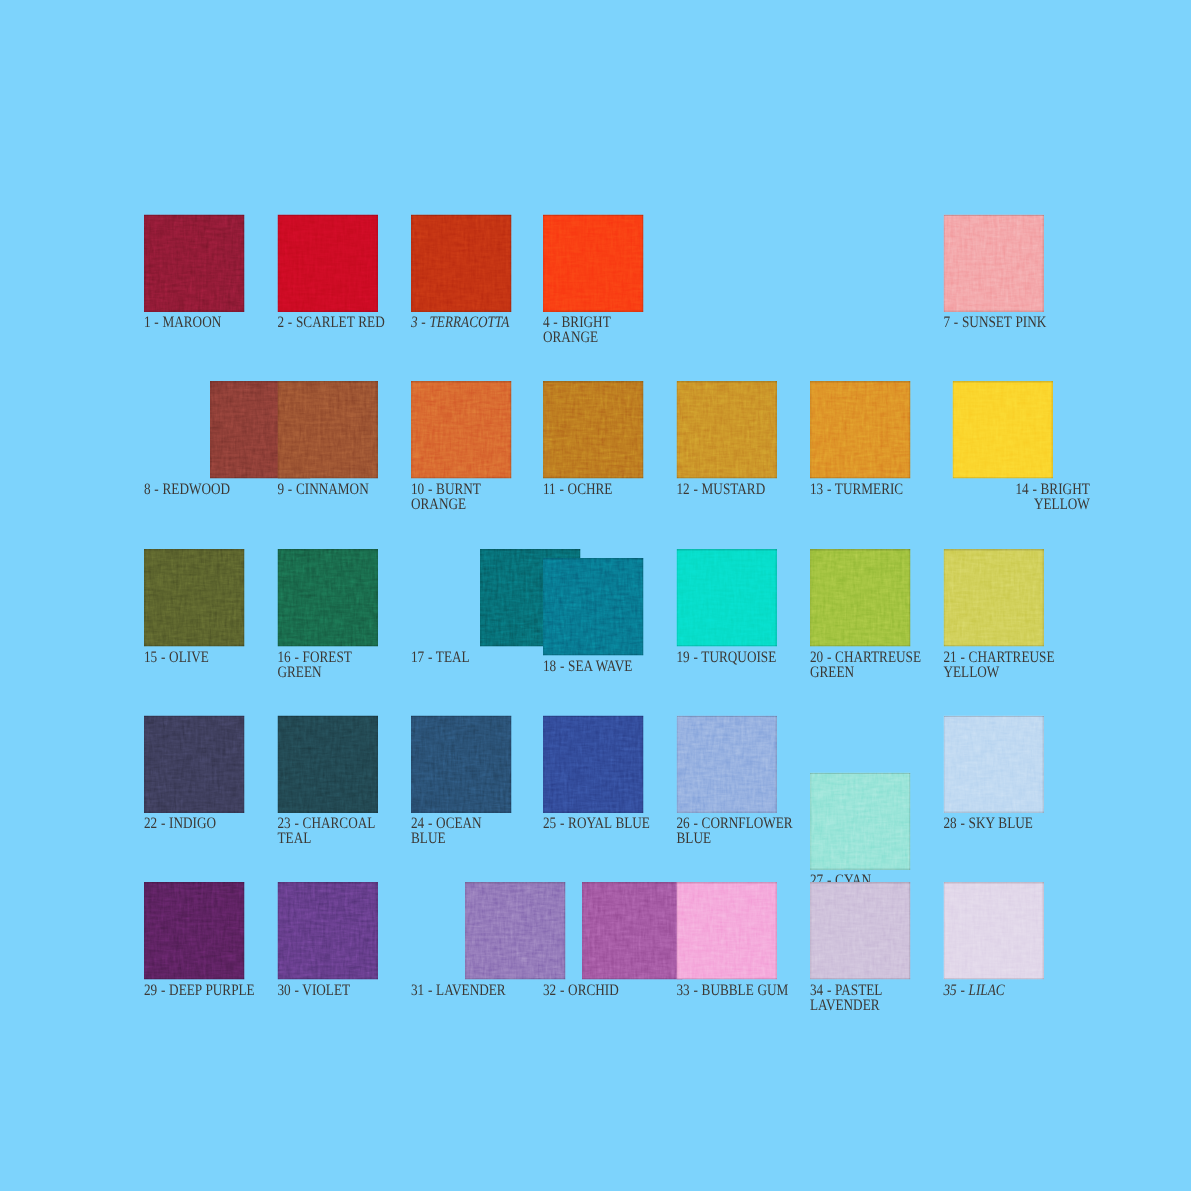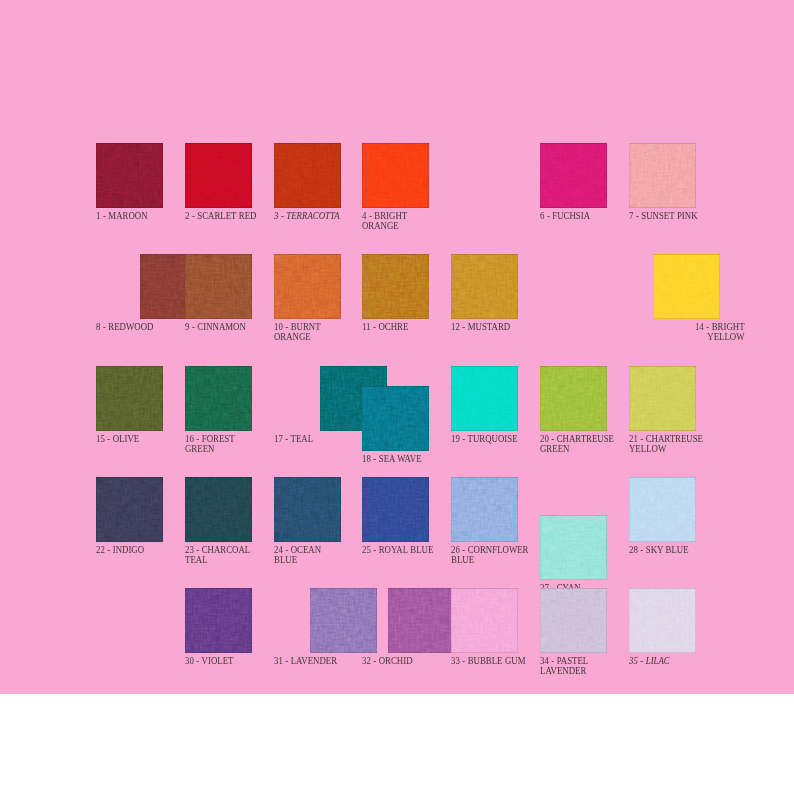--- a/index.html
+++ b/index.html
@@ -1,21 +1,21 @@
 <!DOCTYPE html>
 <html><head>
 <meta charset="utf-8">
 <title>Linen Colour Chart</title>
 <style>
   html,body{margin:0;padding:0;}
   body{
     width:794px;height:794px;background:#ffffff;overflow:hidden;
     font-family:"Liberation Serif", serif;
   }
-  #chart{position:absolute;left:0;top:0;width:794px;height:694px;background:#f9a8d4;}
+  #chart{position:absolute;left:0;top:0;width:794px;height:794px;background:#7dd3fc;}
   .cell{position:absolute;}
   .swatch{position:relative;width:67px;height:65px;overflow:hidden;}
   .swatch .edge{position:absolute;left:0;top:0;right:0;bottom:0;box-shadow:inset 0 1px 0 rgba(0,0,0,.14), inset -1px 0 0 rgba(0,0,0,.09), inset 0 -1px 0 rgba(0,0,0,.10), inset 1px 0 0 rgba(0,0,0,.05);}
   .swatch .base{position:absolute;left:0;top:0;right:0;bottom:0;}
   .swatch .tex{position:absolute;left:0;top:0;right:0;bottom:0;mix-blend-mode:overlay;}
   .cap-wrap{position:absolute;left:0;top:68px;width:110px;}
   .cap-line{
     display:block;white-space:nowrap;
     transform:scaleX(0.832);
     transform-origin:left center;
@@ -565,32 +565,20 @@
         <div class="tex"><svg width="67" height="65">
             <rect width="67" height="65" filter="url(#linen3)"></rect>
           </svg></div>
         <div class="edge"></div>
       </div>
       <div class="cap-wrap">
         <span class="cap-line">4 - BRIGHT</span>
         <span class="cap-line">ORANGE</span>
       </div>
     </div>
-    <div class="cell" style="left: 540.15px; top: 143px;">
-      <div class="swatch">
-        <div class="base" style="background: rgb(222, 26, 122);"></div>
-        <div class="tex"><svg width="67" height="65">
-            <rect width="67" height="65" filter="url(#linen5)"></rect>
-          </svg></div>
-        <div class="edge"></div>
-      </div>
-      <div class="cap-wrap">
-        <span class="cap-line">6 - FUCHSIA</span>
-      </div>
-    </div>
     <div class="cell" style="left: 628.98px; top: 143px;">
       <div class="swatch">
         <div class="base" style="background: rgb(244, 169, 172);"></div>
         <div class="tex"><svg width="67" height="65">
             <rect width="67" height="65" filter="url(#linen6)"></rect>
           </svg></div>
         <div class="edge"></div>
       </div>
       <div class="cap-wrap">
         <span class="cap-line">7 - SUNSET PINK</span>
@@ -650,21 +638,33 @@
         <div class="base" style="background: rgb(205, 152, 42);"></div>
         <div class="tex"><svg width="67" height="65">
             <rect width="67" height="65" filter="url(#linen11)"></rect>
           </svg></div>
         <div class="edge"></div>
       </div>
       <div class="cap-wrap">
         <span class="cap-line">12 - MUSTARD</span>
       </div>
     </div>
-    <div class="cell" style="left: 653px; top: 254.3px; text-align: right;">
+    <div class="cell" style="left: 540.15px; top: 254.3px;">
+      <div class="swatch">
+        <div class="base" style="background: rgb(223, 151, 41);"></div>
+        <div class="tex"><svg width="67" height="65">
+            <rect width="67" height="65" filter="url(#linen12)"></rect>
+          </svg></div>
+        <div class="edge"></div>
+      </div>
+      <div class="cap-wrap">
+        <span class="cap-line">13 - TURMERIC</span>
+      </div>
+    </div>
+    <div class="cell" style="left: 635px; top: 254.3px; text-align: right;">
       <div class="swatch">
         <div class="base" style="background: rgb(251, 214, 45);"></div>
         <div class="tex"><svg width="67" height="65">
             <rect width="67" height="65" filter="url(#linen13)"></rect>
           </svg></div>
         <div class="edge"></div>
       </div>
       <div class="cap-wrap">
         <span class="cap-line">14 - BRIGHT</span>
         <span class="cap-line">YELLOW</span>
@@ -700,21 +700,21 @@
         <div class="base" style="background: rgb(7, 114, 122);"></div>
         <div class="tex"><svg width="67" height="65">
             <rect width="67" height="65" filter="url(#linen16)"></rect>
           </svg></div>
         <div class="edge"></div>
       </div>
       <div class="cap-wrap">
         <span class="cap-line">17 - TEAL</span>
       </div>
     </div>
-    <div class="cell" style="left: 362.49px; top: 386px;">
+    <div class="cell" style="left: 362.49px; top: 372px;">
       <div class="swatch">
         <div class="base" style="background: rgb(8, 125, 149);"></div>
         <div class="tex"><svg width="67" height="65">
             <rect width="67" height="65" filter="url(#linen17)"></rect>
           </svg></div>
         <div class="edge"></div>
       </div>
       <div class="cap-wrap">
         <span class="cap-line">18 - SEA WAVE</span>
       </div>
@@ -835,20 +835,32 @@
     <div class="cell" style="left: 628.98px; top: 476.9px;">
       <div class="swatch">
         <div class="base" style="background: rgb(193, 218, 242);"></div>
         <div class="tex"><svg width="67" height="65">
             <rect width="67" height="65" filter="url(#linen27)"></rect>
           </svg></div>
         <div class="edge"></div>
       </div>
       <div class="cap-wrap">
         <span class="cap-line">28 - SKY BLUE</span>
+      </div>
+    </div>
+    <div class="cell" style="left: 96px; top: 588.2px;">
+      <div class="swatch">
+        <div class="base" style="background: rgb(96, 35, 100);"></div>
+        <div class="tex"><svg width="67" height="65">
+            <rect width="67" height="65" filter="url(#linen28)"></rect>
+          </svg></div>
+        <div class="edge"></div>
+      </div>
+      <div class="cap-wrap">
+        <span class="cap-line">29 - DEEP PURPLE</span>
       </div>
     </div>
     <div class="cell" style="left: 184.83px; top: 588.2px;">
       <div class="swatch">
         <div class="base" style="background: rgb(105, 63, 143);"></div>
         <div class="tex"><svg width="67" height="65">
             <rect width="67" height="65" filter="url(#linen29)"></rect>
           </svg></div>
         <div class="edge"></div>
       </div>

